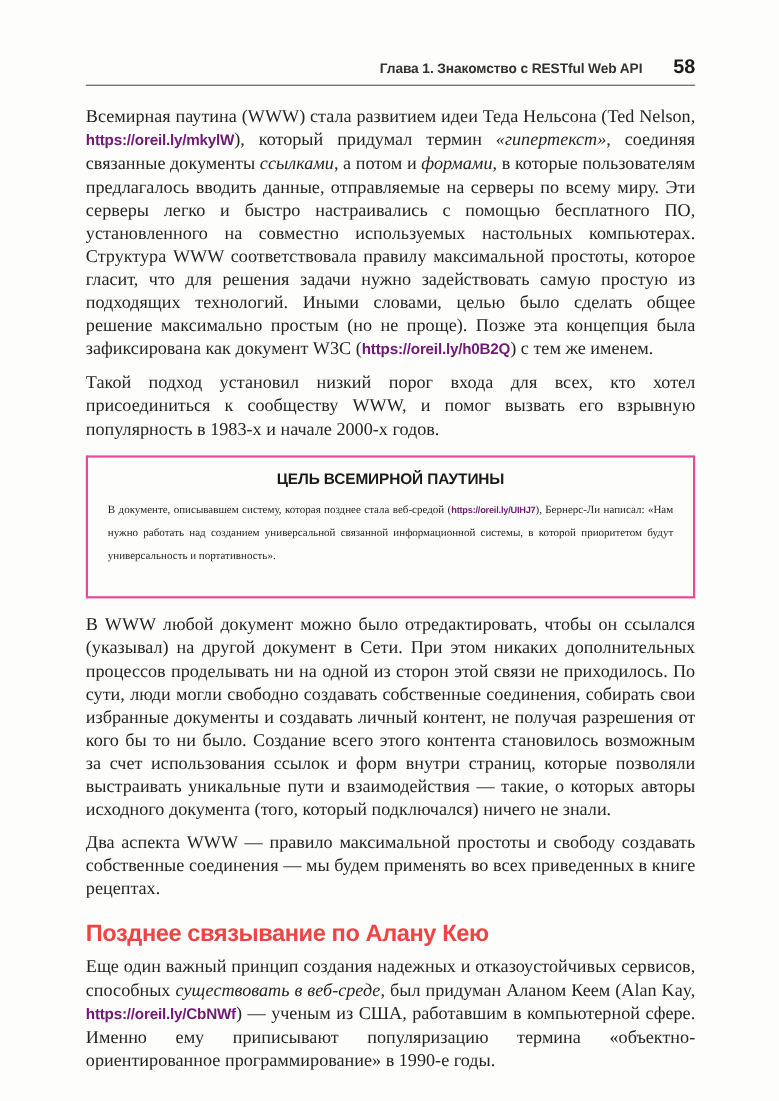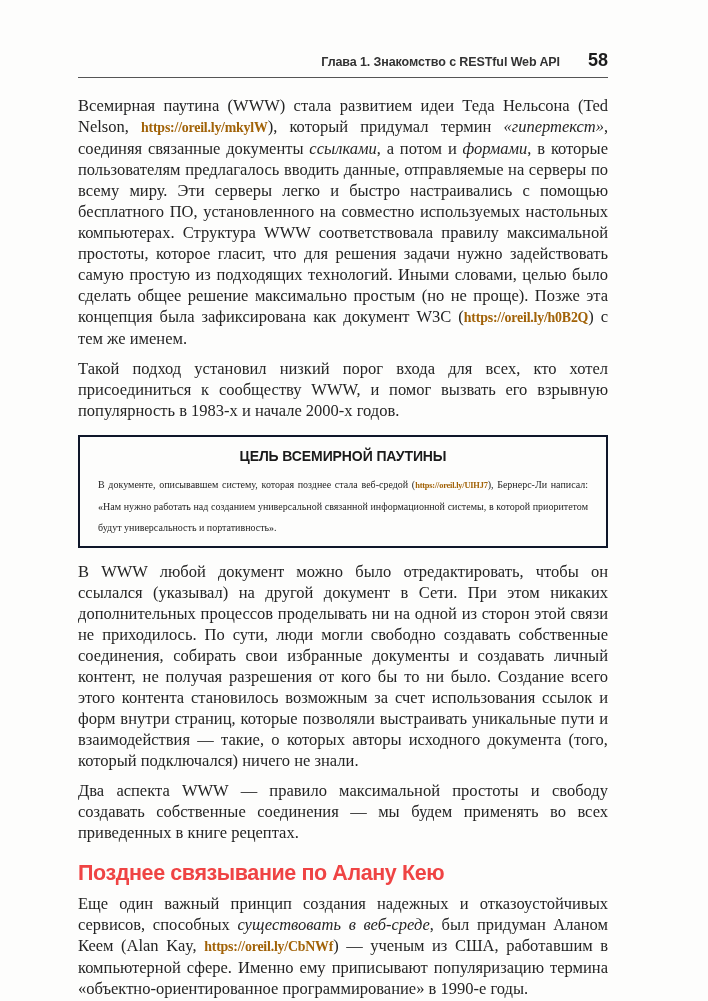--- a/index.html
+++ b/index.html
@@ -12,21 +12,21 @@
     position: relative;
     width: 708px;
     height: 1001px;
     background: #fdfdfc;
     color: #242424;
     overflow: hidden;
     box-sizing: border-box;
   }
   .column {
     margin-left: 78px;
-    margin-right: 100px;
+    margin-right: 76px;
   }
   
   .header-row {
     display: flex;
     justify-content: flex-end;
     align-items: baseline;
     gap: 28px;
     padding-top: 50px;
     font-family: "Liberation Sans", sans-serif;
   }
@@ -50,34 +50,34 @@
     font-size: 16.5px;
     line-height: 21px;
     text-align: justify;
     margin: 0 0 9px 0;
     hyphens: auto;
   }
   .body-text p.first {
     margin-top: 17px;
   }
   .seg-url {
-    font-family: Liberation Serif, serif;
+    font-family: Liberation Sans, sans-serif;
     font-weight: bold;
     font-size: 0.84em;
     letter-spacing: -0.2px;
-    color: #a16207;
+    color: #701a75;
     word-break: break-all;
   }
   .seg-i {
     font-style: italic;
   }
   
   .callout {
-    border: 2px solid #0f172a;
-    padding: 11px 18px 8px 18px;
+    border: 2px solid #ec4899;
+    padding: 11px 18px 26px 18px;
     margin: 14px 0 13px 0;
     background: #fdfdfc;
   }
   .callout-title {
     font-family: "Liberation Sans", sans-serif;
     font-size: 14px;
     font-weight: bold;
     text-align: center;
     letter-spacing: -0.1px;
     color: #1a1a1a;

